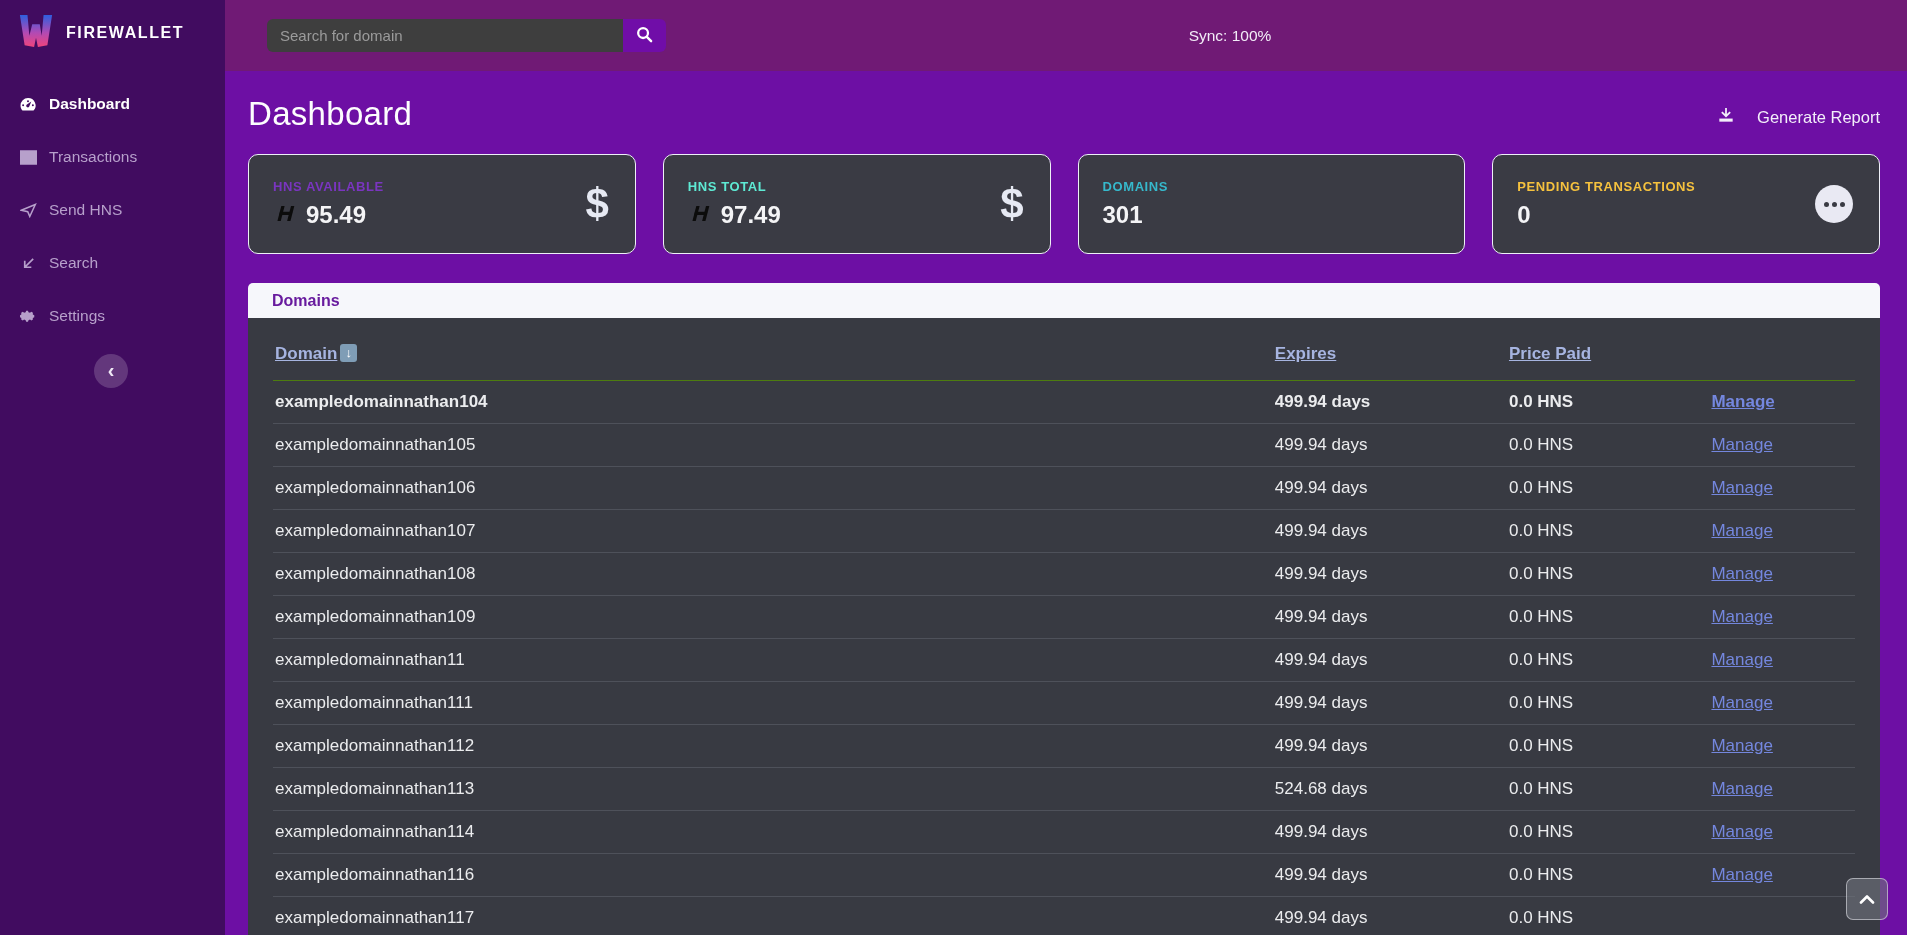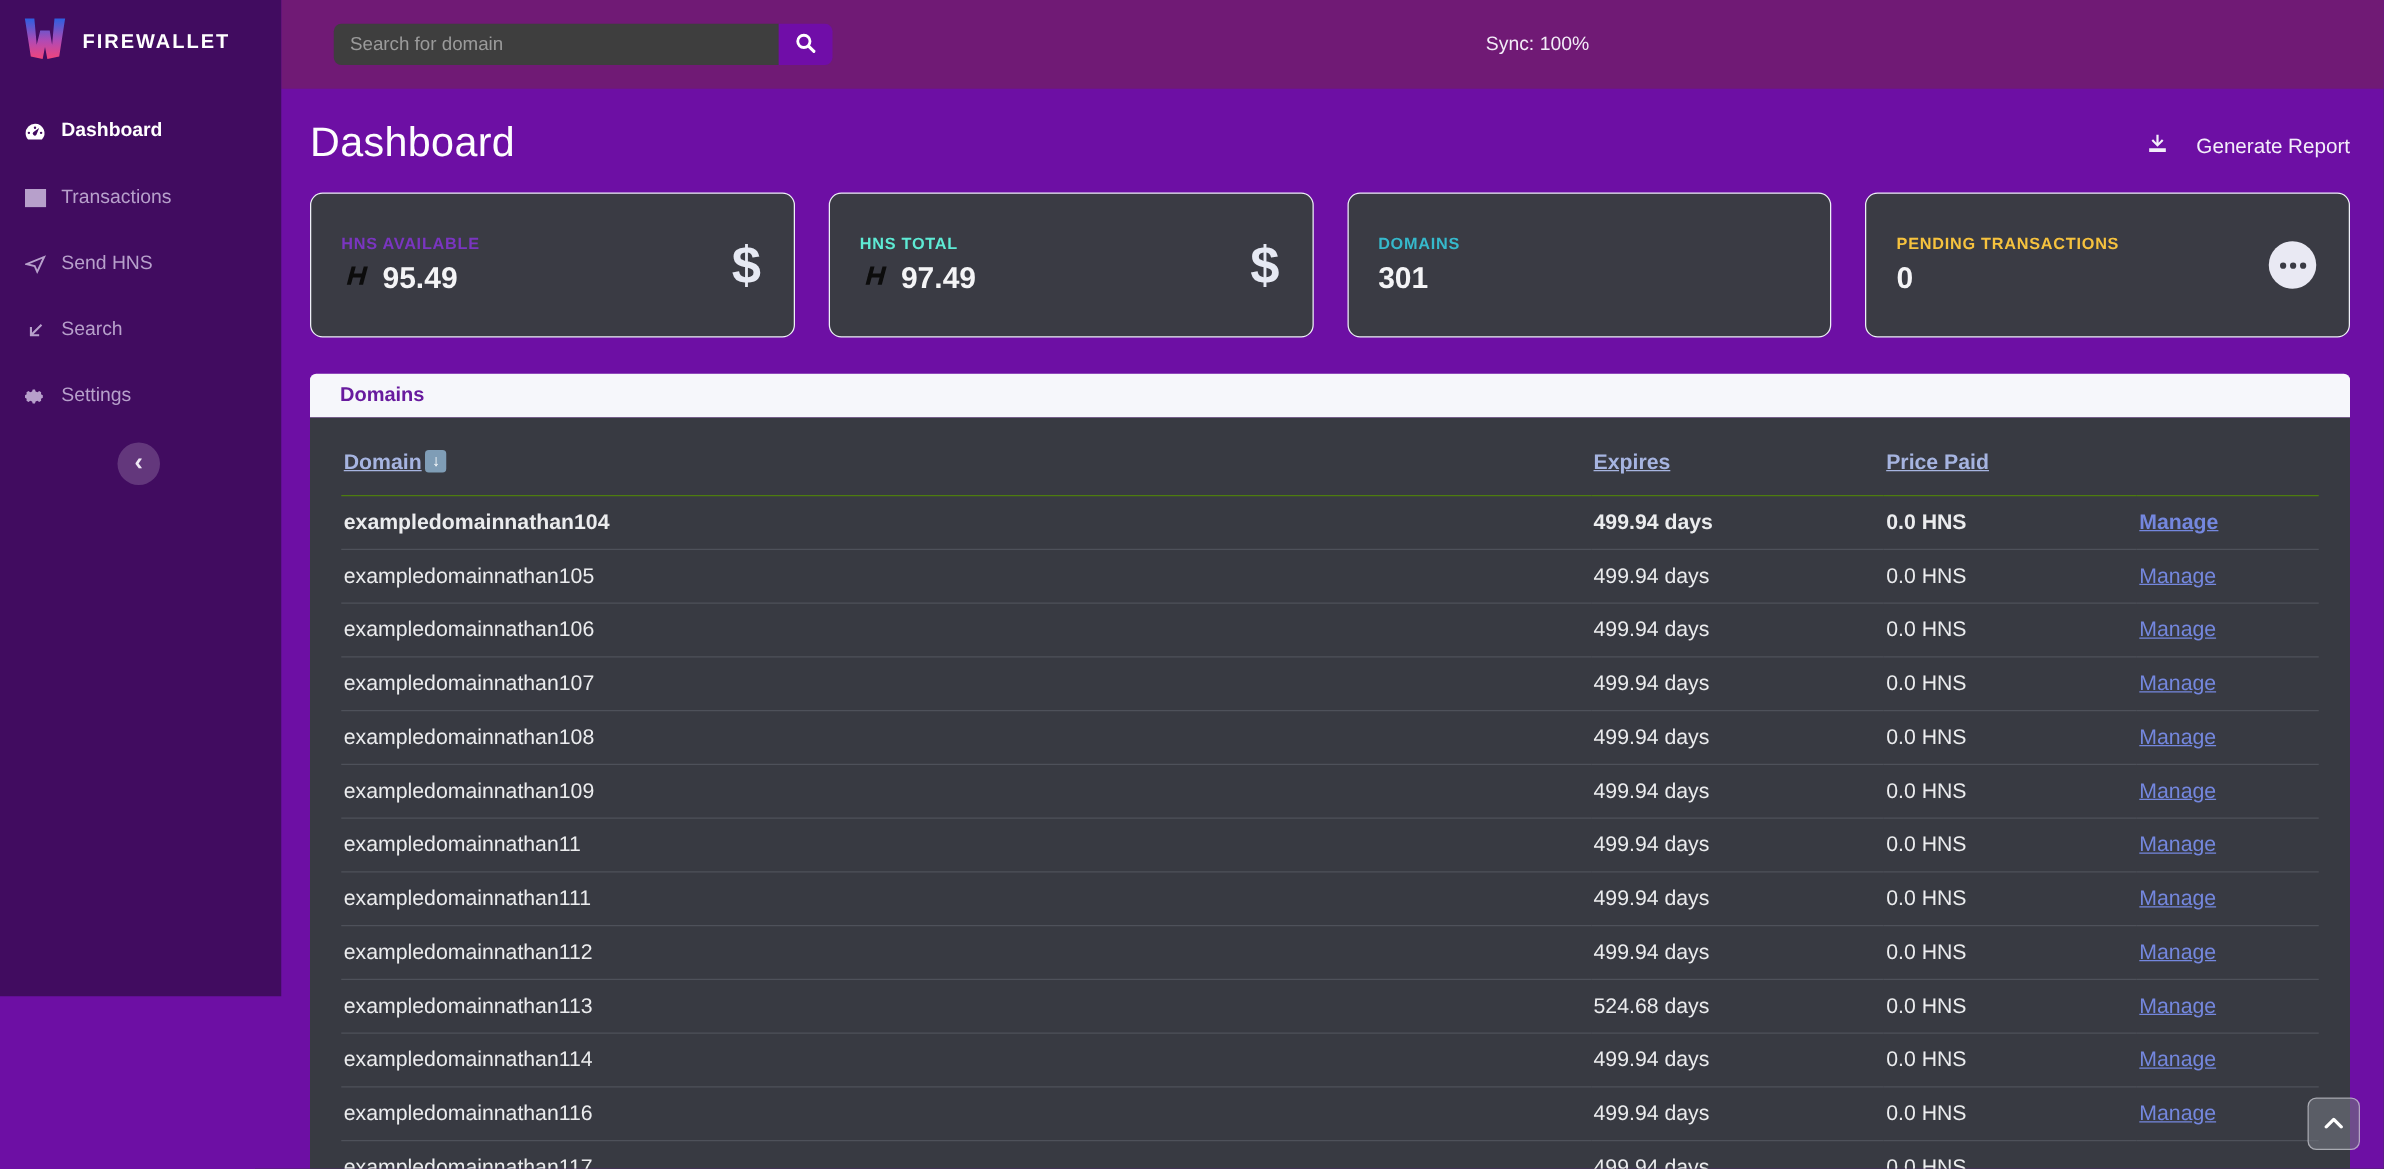--- a/index.html
+++ b/index.html
@@ -5,21 +5,21 @@
   * { margin:0; padding:0; box-sizing:border-box; }
   html,body { width:1907px; height:935px; overflow:hidden; }
   body {
     position:relative;
     font-family:"Liberation Sans", sans-serif;
     background:#6d0fa4;
   }
 
   
   .sidebar {
-    position:absolute; left:0; top:0; width:225px; height:797px;
+    position:absolute; left:0; top:0; width:225px; height:935px;
     background:#410c60; z-index:5;
   }
   .brand { display:flex; align-items:center; gap:11px; padding:13px 0 0 17px; }
   .brand-name { color:#ffffff; font-weight:bold; font-size:16px; letter-spacing:1.6px; }
   .nav { margin-top:40px; }
   .nav-item {
     display:flex; align-items:center; gap:11px;
     padding:0 0 0 18px; height:22px; margin-bottom:31px;
     color:#b7a0cb; font-size:15.5px; cursor:pointer;
   }
@@ -72,21 +72,21 @@
   .title-row { display:flex; justify-content:space-between; align-items:center; }
   .page-title { color:#fdfdfe; font-size:33px; font-weight:400; letter-spacing:0.3px; }
   .report-btn {
     display:flex; align-items:center; gap:23px; color:#f3eefa; font-size:16.5px;
     cursor:pointer; margin-top:6px;
   }
 
   
   .cards-row { display:flex; gap:27px; margin-top:21px; }
   .stat-card {
-    flex:1; height:116px; background:#3a3b44;
+    flex:1; height:100px; background:#3a3b44;
     border:1.5px solid #eef0f7; border-radius:10px;
     display:flex; align-items:center; justify-content:space-between;
     padding:0 26px 0 24px;
   }
   .stat-label { font-size:13px; font-weight:bold; letter-spacing:0.6px; margin-bottom:7px; }
   .stat-value-row { display:flex; align-items:center; gap:9px; }
   .stat-value { color:#f4f4f6; font-size:24px; font-weight:bold; }
   .dollar-icon { color:#e6e9f3; font-size:42px; font-weight:bold; }
   .ellipsis-icon {
     width:38px; height:38px; border-radius:50%; background:#e9e9f3;

